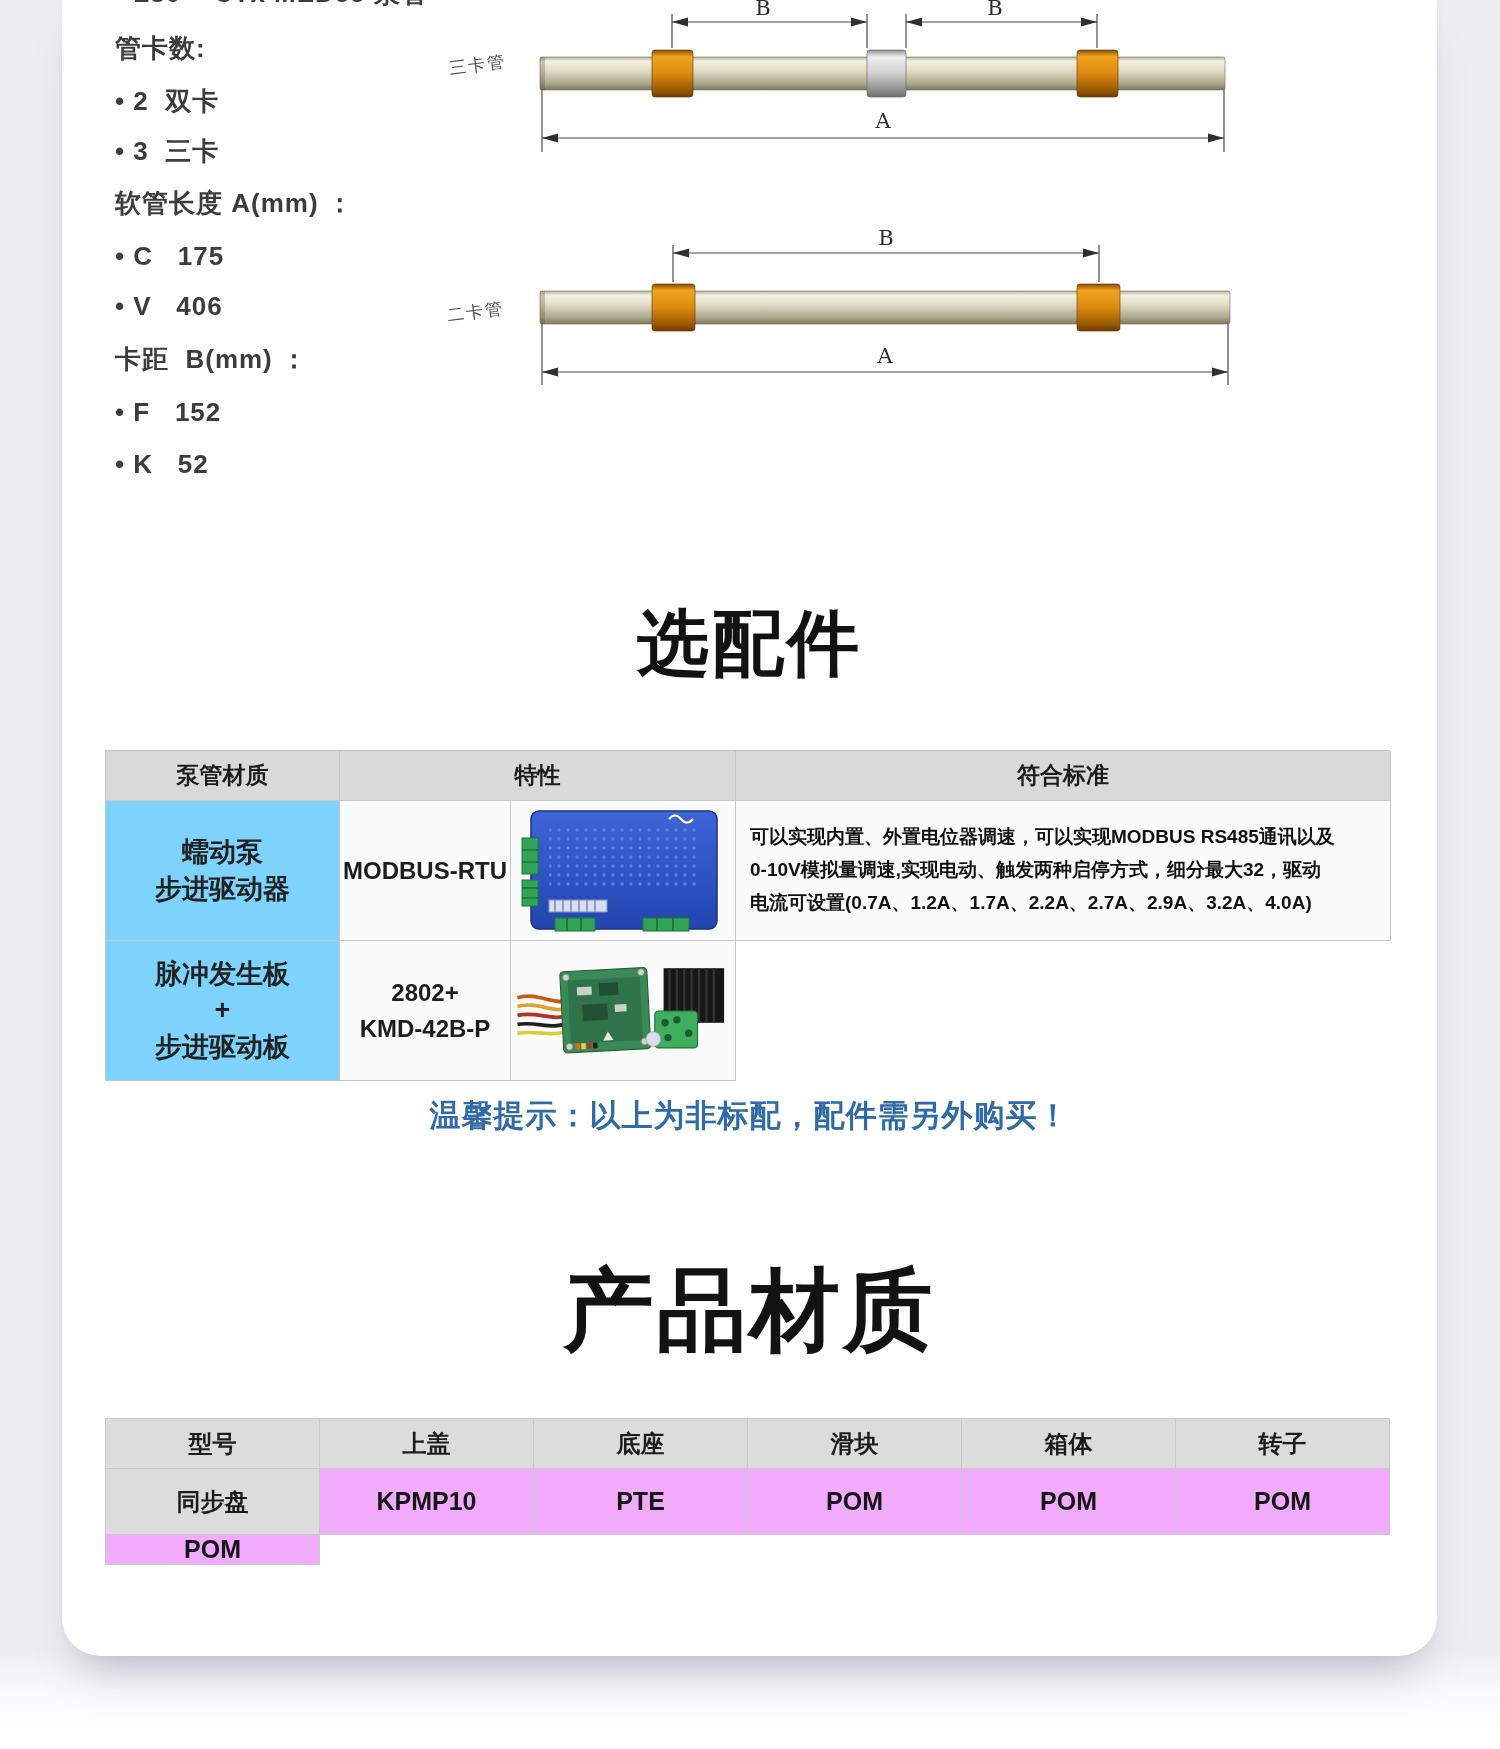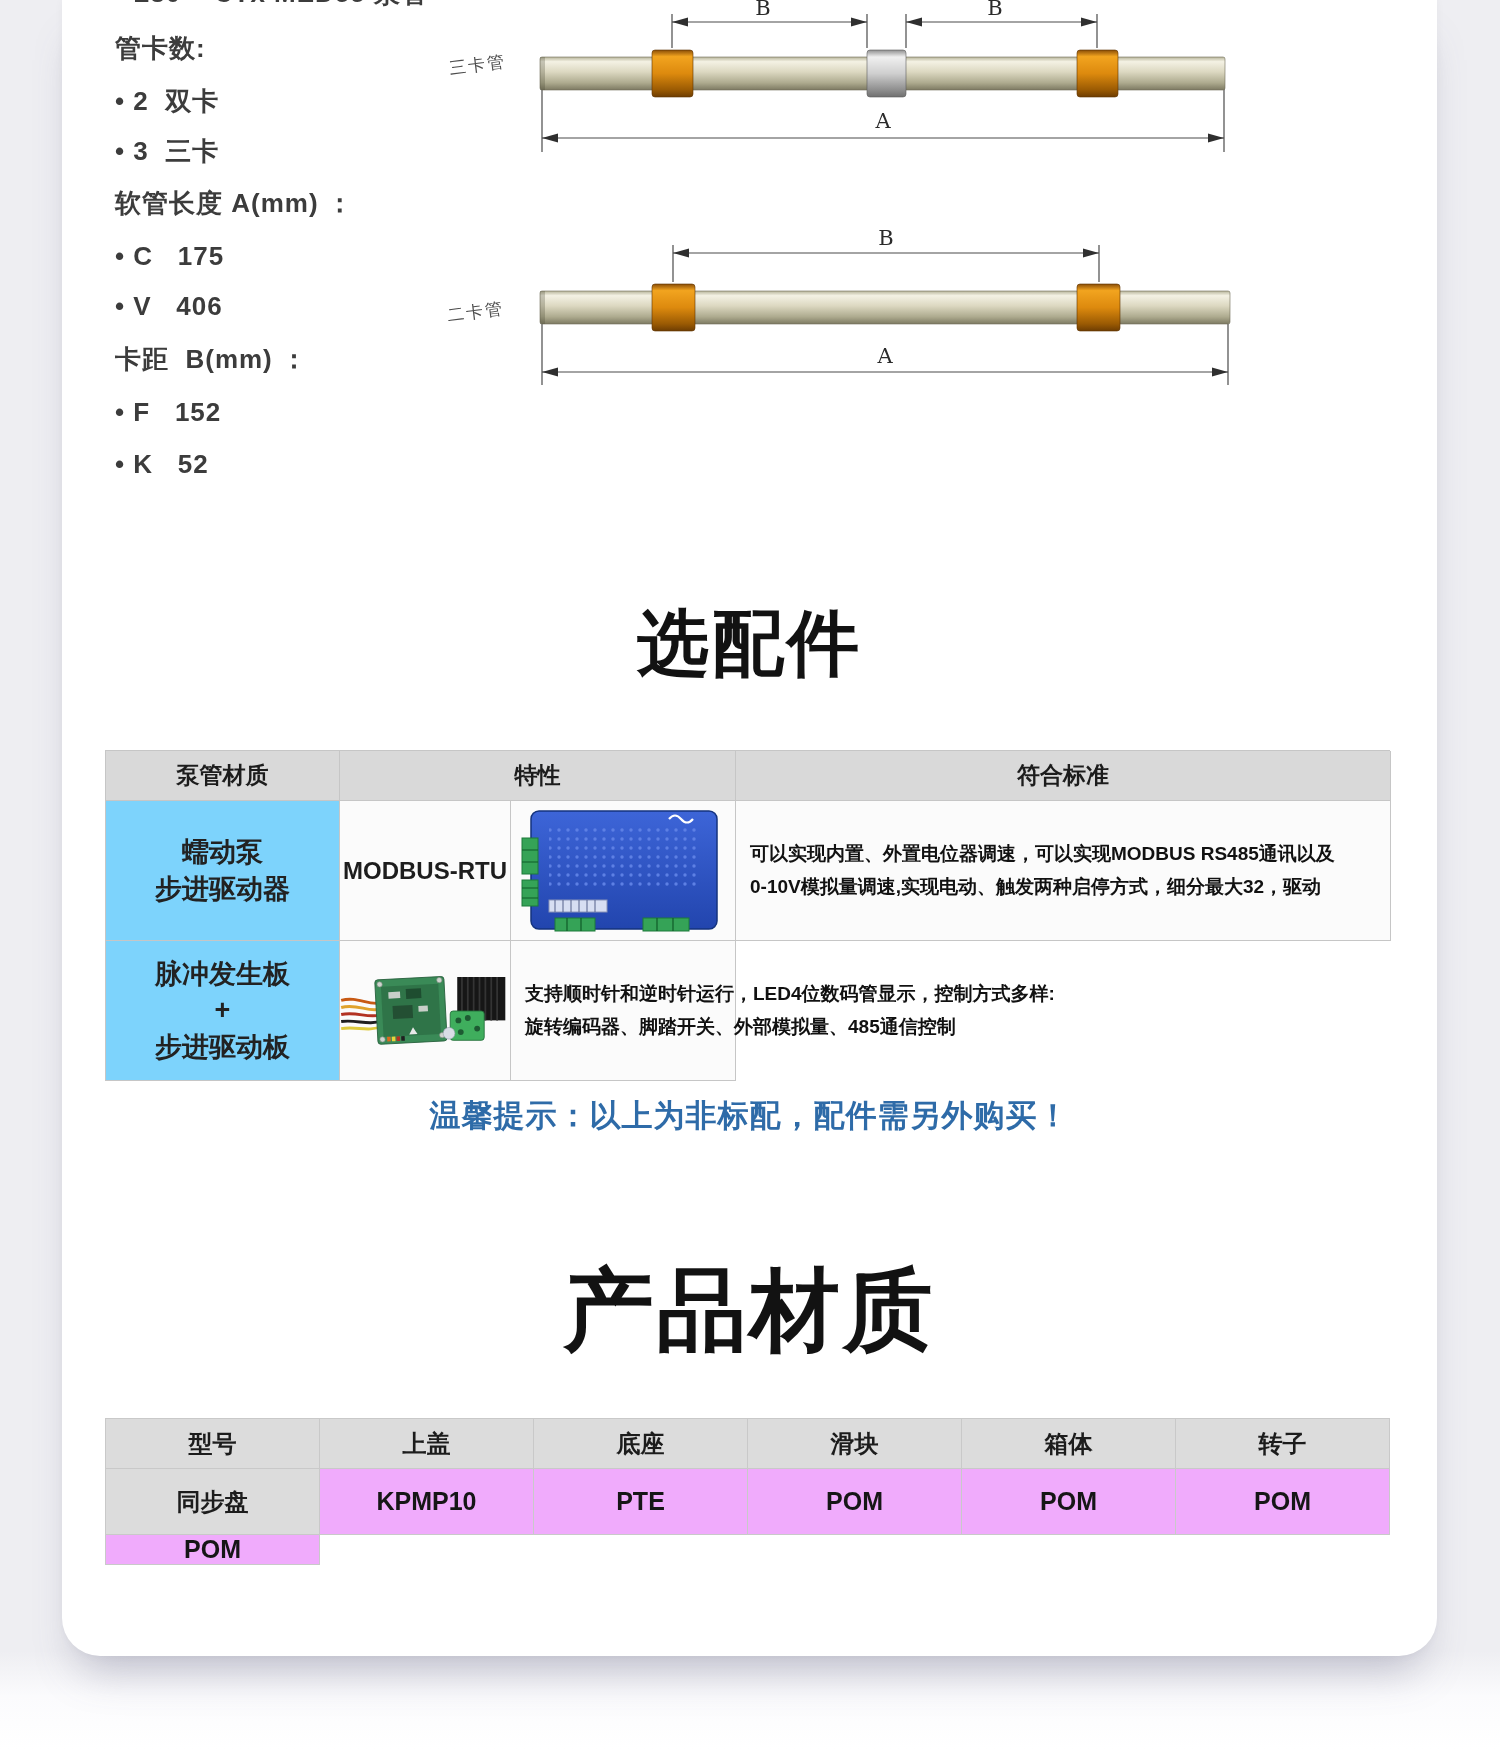--- a/index.html
+++ b/index.html
@@ -224,26 +224,31 @@
           <path d="M3,42 h16 M3,54 h16 M3,80 h16 M3,90 h16"></path>
           <path d="M48,110 v13 M62,110 v13 M138,110 v13 M154,110 v13"></path>
         </g>
         <rect x="30" y="92" width="58" height="12" fill="#d7def2" stroke="#8a94b8"></rect>
         <path d="M36,92 v12 M44,92 v12 M52,92 v12 M60,92 v12 M68,92 v12 M76,92 v12" stroke="#55608a" stroke-width="1"></path>
       </svg>
     </div>
     <div class="acc-cell cell-standard">
       <div class="std-line">可以实现内置、外置电位器调速，可以实现MODBUS RS485通讯以及</div>
       <div class="std-line">0-10V模拟量调速,实现电动、触发两种启停方式，细分最大32，驱动</div>
+      <div class="std-line">电流可设置(0.7A、1.2A、1.7A、2.2A、2.7A、2.9A、3.2A、4.0A)</div>
     </div>
 
     <div class="acc-cell cell-name">
       <div>脉冲发生板</div>
       <div>+</div>
       <div>步进驱动板</div>
+    </div>
+    <div class="acc-cell cell-feature">
+      <div>2802+</div>
+      <div>KMD-42B-P</div>
     </div>
     <div class="acc-cell cell-image">
       <svg width="214" height="126" viewBox="0 0 290 132">
         <g stroke-width="5" fill="none">
           <path d="M2,48 C30,40 48,58 72,52" stroke="#c85a14"></path>
           <path d="M2,60 C30,52 48,70 72,62" stroke="#e0a22c"></path>
           <path d="M2,72 C30,66 48,80 72,72" stroke="#b33222"></path>
           <path d="M2,84 C30,80 48,92 72,82" stroke="#1f1f1f"></path>
           <path d="M2,96 C30,92 48,102 72,92" stroke="#ddc93c"></path>
         </g>
@@ -275,24 +280,20 @@
           <g fill="#1d5a32">
             <circle cx="202" cy="82" r="5"></circle>
               <circle cx="218" cy="78" r="5"></circle>
               <circle cx="234" cy="96" r="5"></circle>
               <circle cx="206" cy="102" r="5"></circle>
           </g>
           <circle cx="186" cy="104" r="10" fill="#d9dde6" stroke="#9aa0b0"></circle>
         </g>
       </svg>
     </div>
-    <div class="acc-cell cell-standard">
-      <div class="std-line">支持顺时针和逆时针运行，LED4位数码管显示，控制方式多样:</div>
-      <div class="std-line">旋转编码器、脚踏开关、外部模拟量、485通信控制</div>
-    </div>
   </div>
 
   <div class="notice">温馨提示：以上为非标配，配件需另外购买！</div>
 
   <div class="section-title t2">产品材质</div>
 
   <div class="mat-table">
     <div class="mat-cell mat-head">型号</div>
     <div class="mat-cell mat-head">上盖</div>
     <div class="mat-cell mat-head">底座</div>

